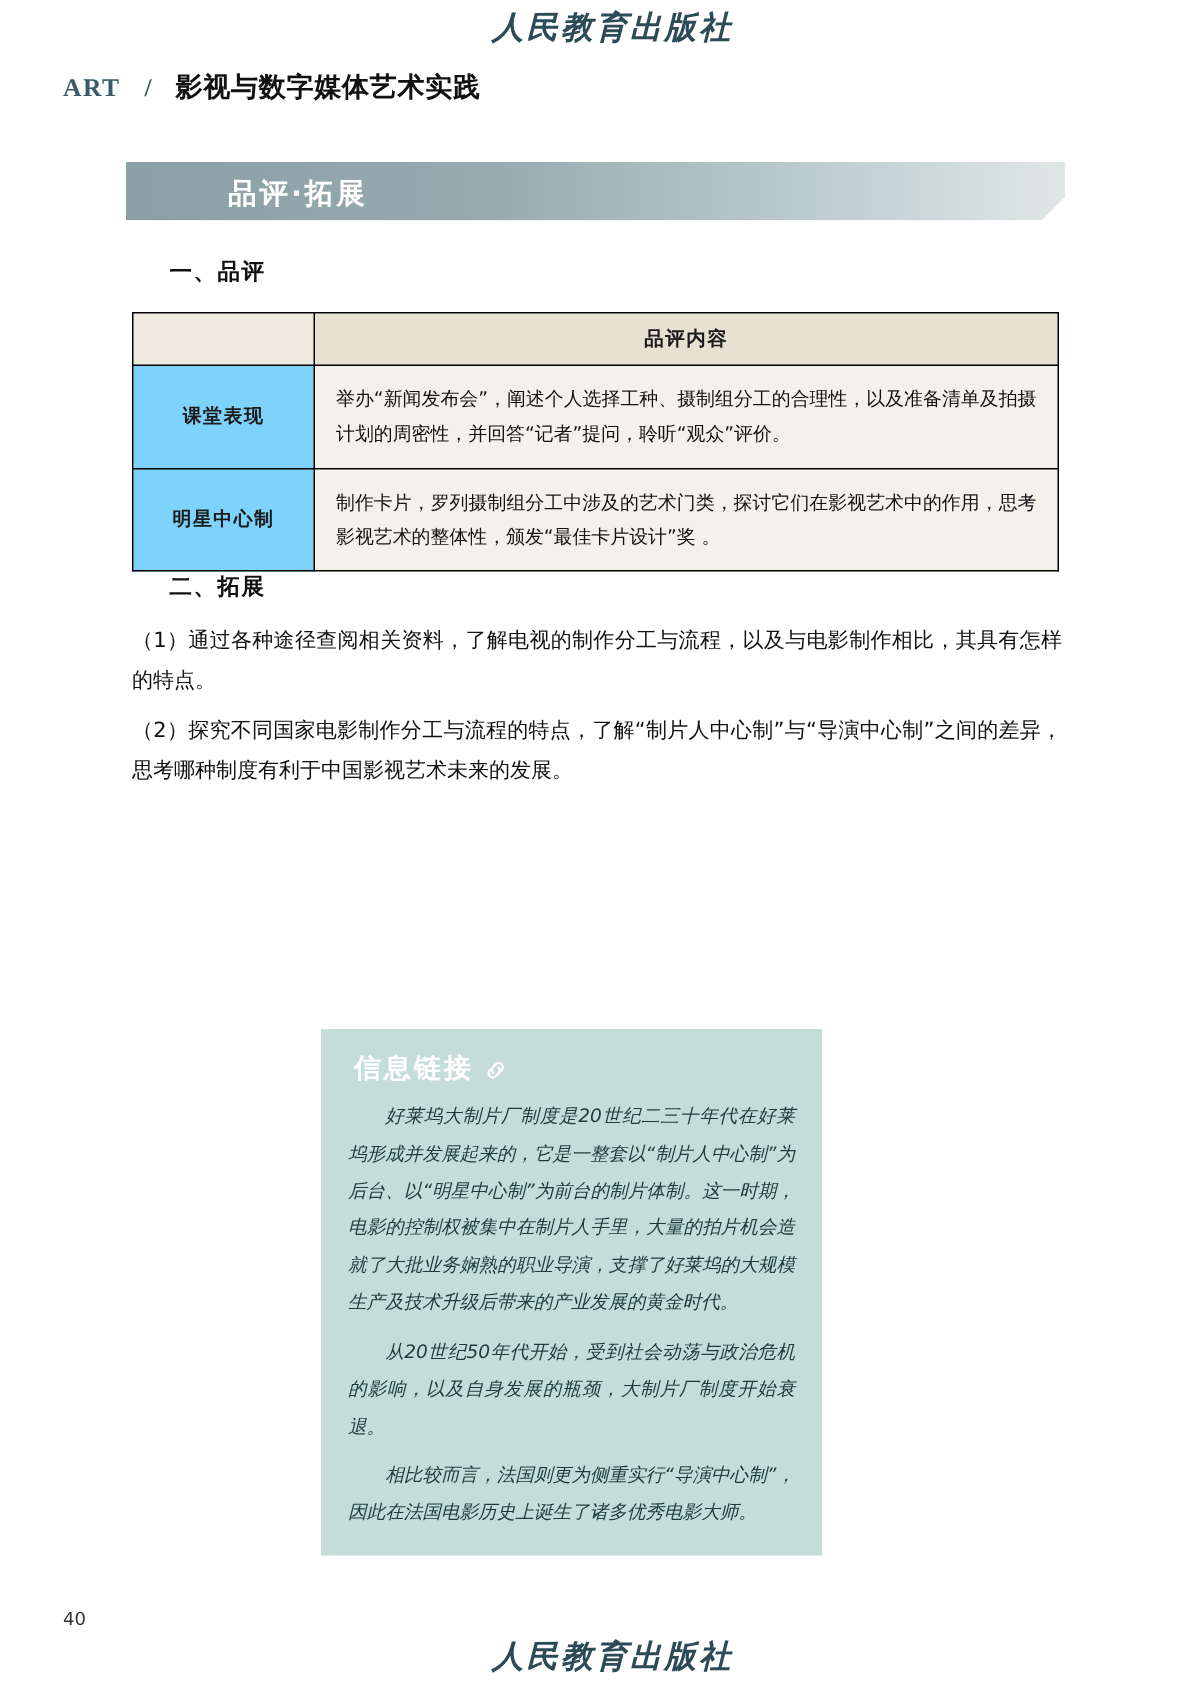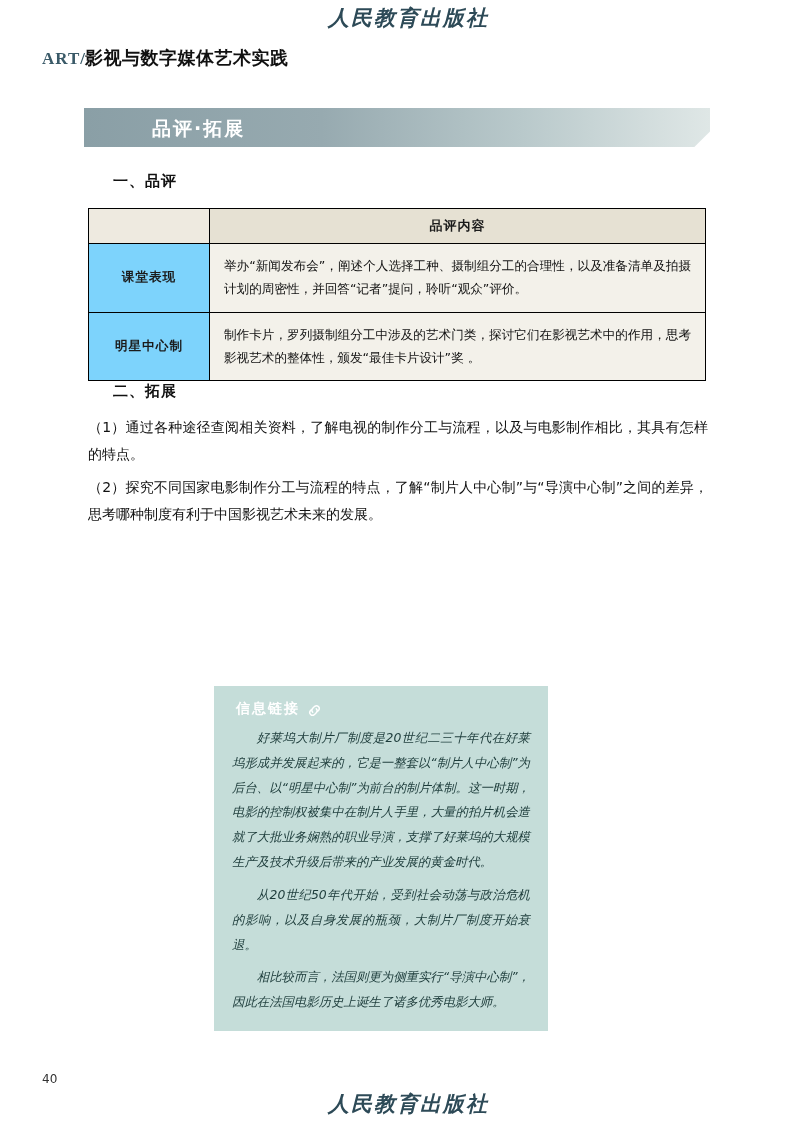--- a/index.html
+++ b/index.html
@@ -37,21 +37,21 @@
     font-size: 21px;
   }
 
   
   .running-head {
     position: absolute;
     top: 46px;
     left: 42px;
     display: flex;
     align-items: baseline;
-    gap: 0;
+    gap: 16px;
   }
   .running-head .art {
     font-family: "Liberation Serif", serif;
     font-weight: bold;
     font-size: 17px;
     letter-spacing: 1px;
     color: #3a5a68;
   }
   .running-head .slash {
     color: #3a5a68;
@@ -170,21 +170,21 @@
     background: #c5ddd9;
     padding: 14px 18px 16px 18px;
   }
   .infobox-title {
     display: flex;
     align-items: center;
     gap: 6px;
     color: #ffffff;
     font-family: "DejaVu Sans", sans-serif;
     font-weight: bold;
-    font-size: 14px;
+    font-size: 18px;
     letter-spacing: 2px;
     margin-bottom: 8px;
     margin-left: 4px;
   }
   .link-icon {
     display: inline-block;
     width: 17px;
     height: 17px;
     position: relative;
     top: 1px;

